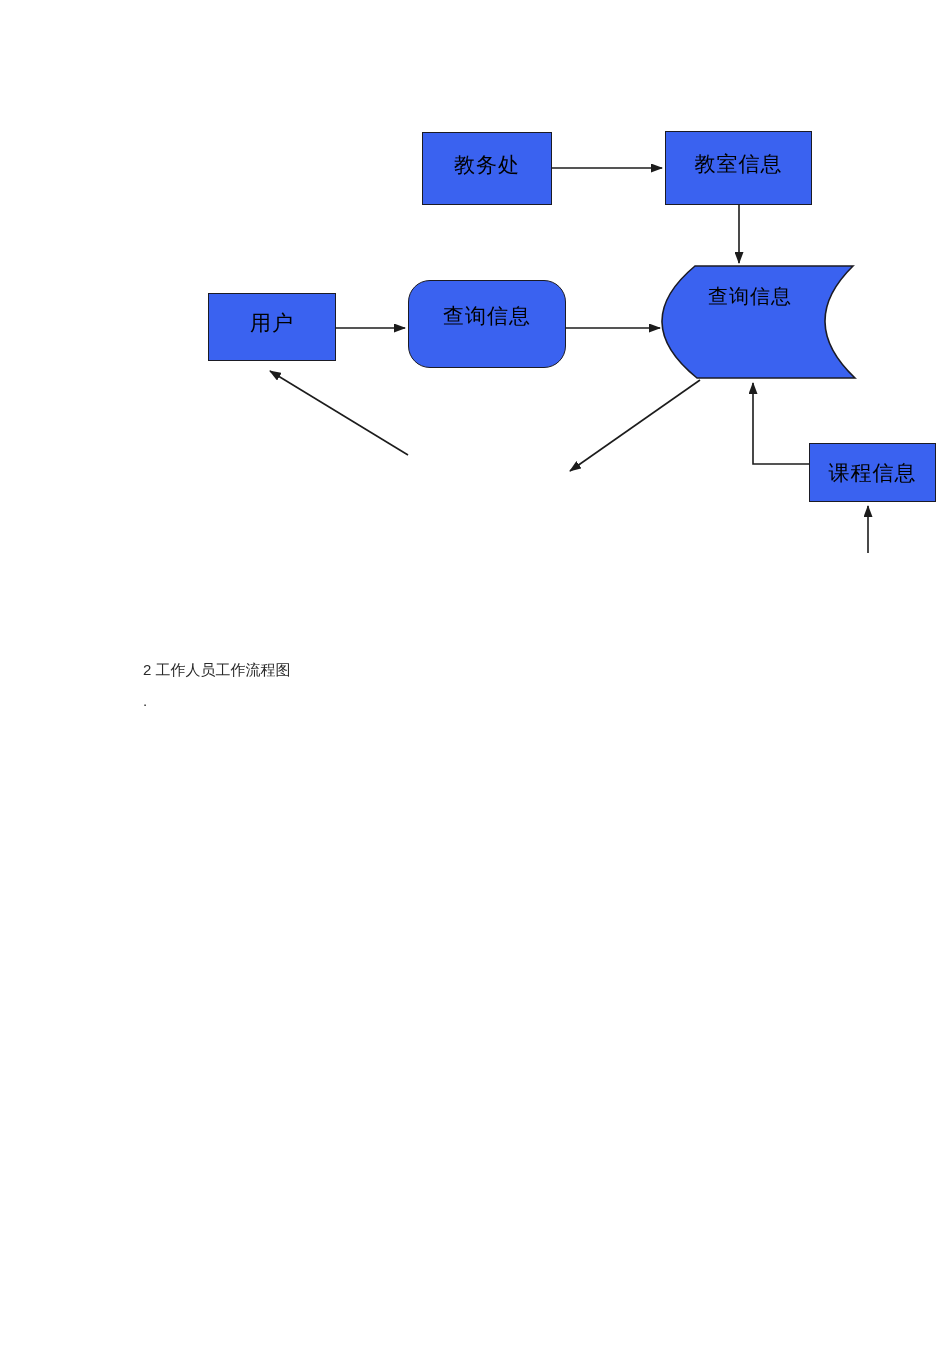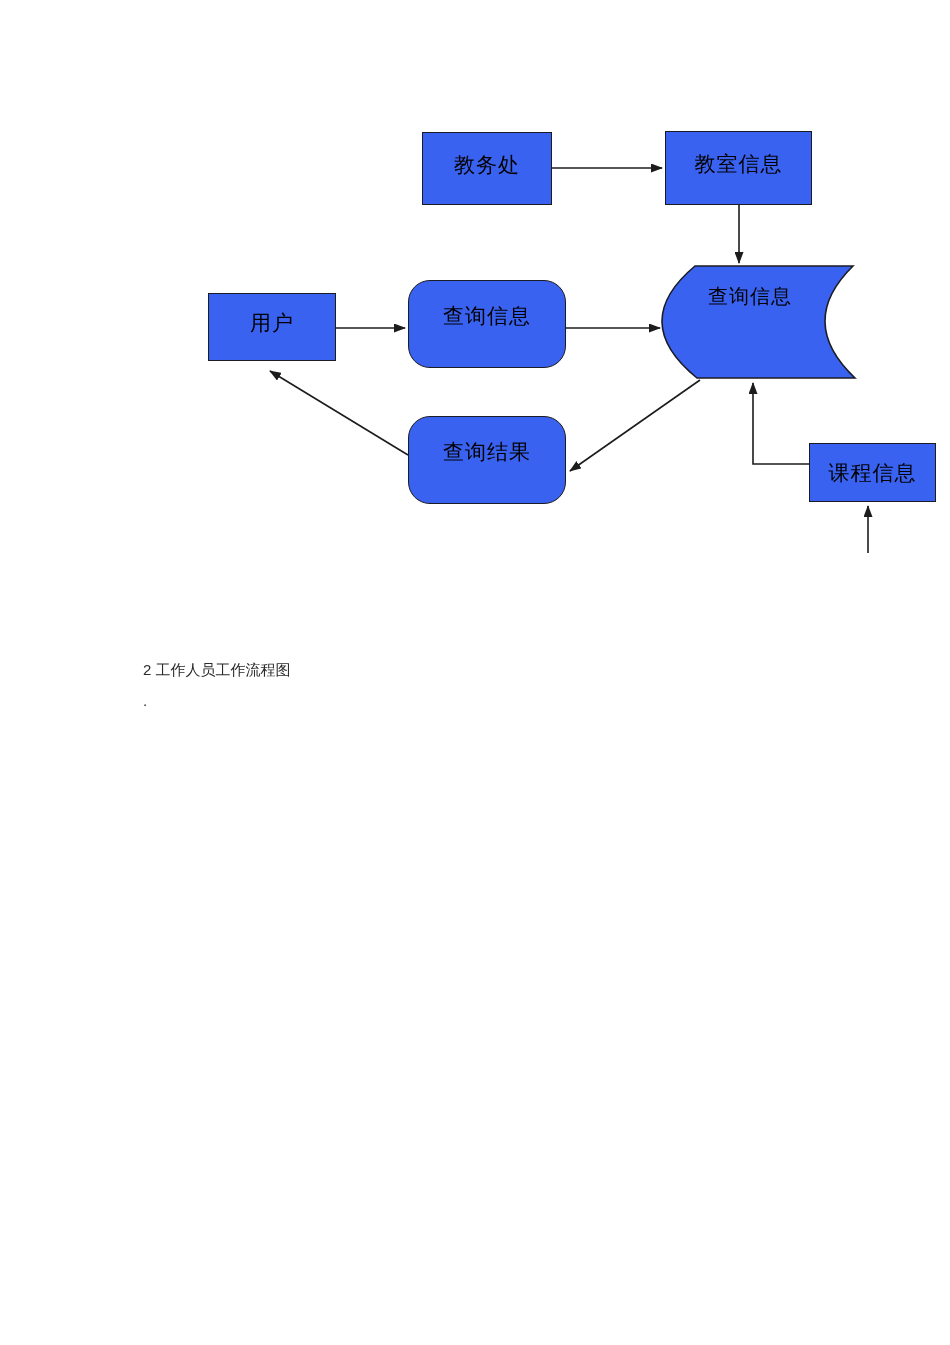--- a/index.html
+++ b/index.html
@@ -84,23 +84,20 @@
   </div>
 
   <div class="node n-user slight">
     <span>用户</span>
   </div>
 
   <div class="node n-queryinfo tall">
     <span>查询信息</span>
   </div>
 
-  <div class="node n-queryresult tall">
-    <span>查询结果</span>
-  </div>
 
   <div class="node n-classroom">
     <span>课程信息</span>
   </div>
 
 
   <div class="label-system">查询信息</div>
 
 </div>
 

